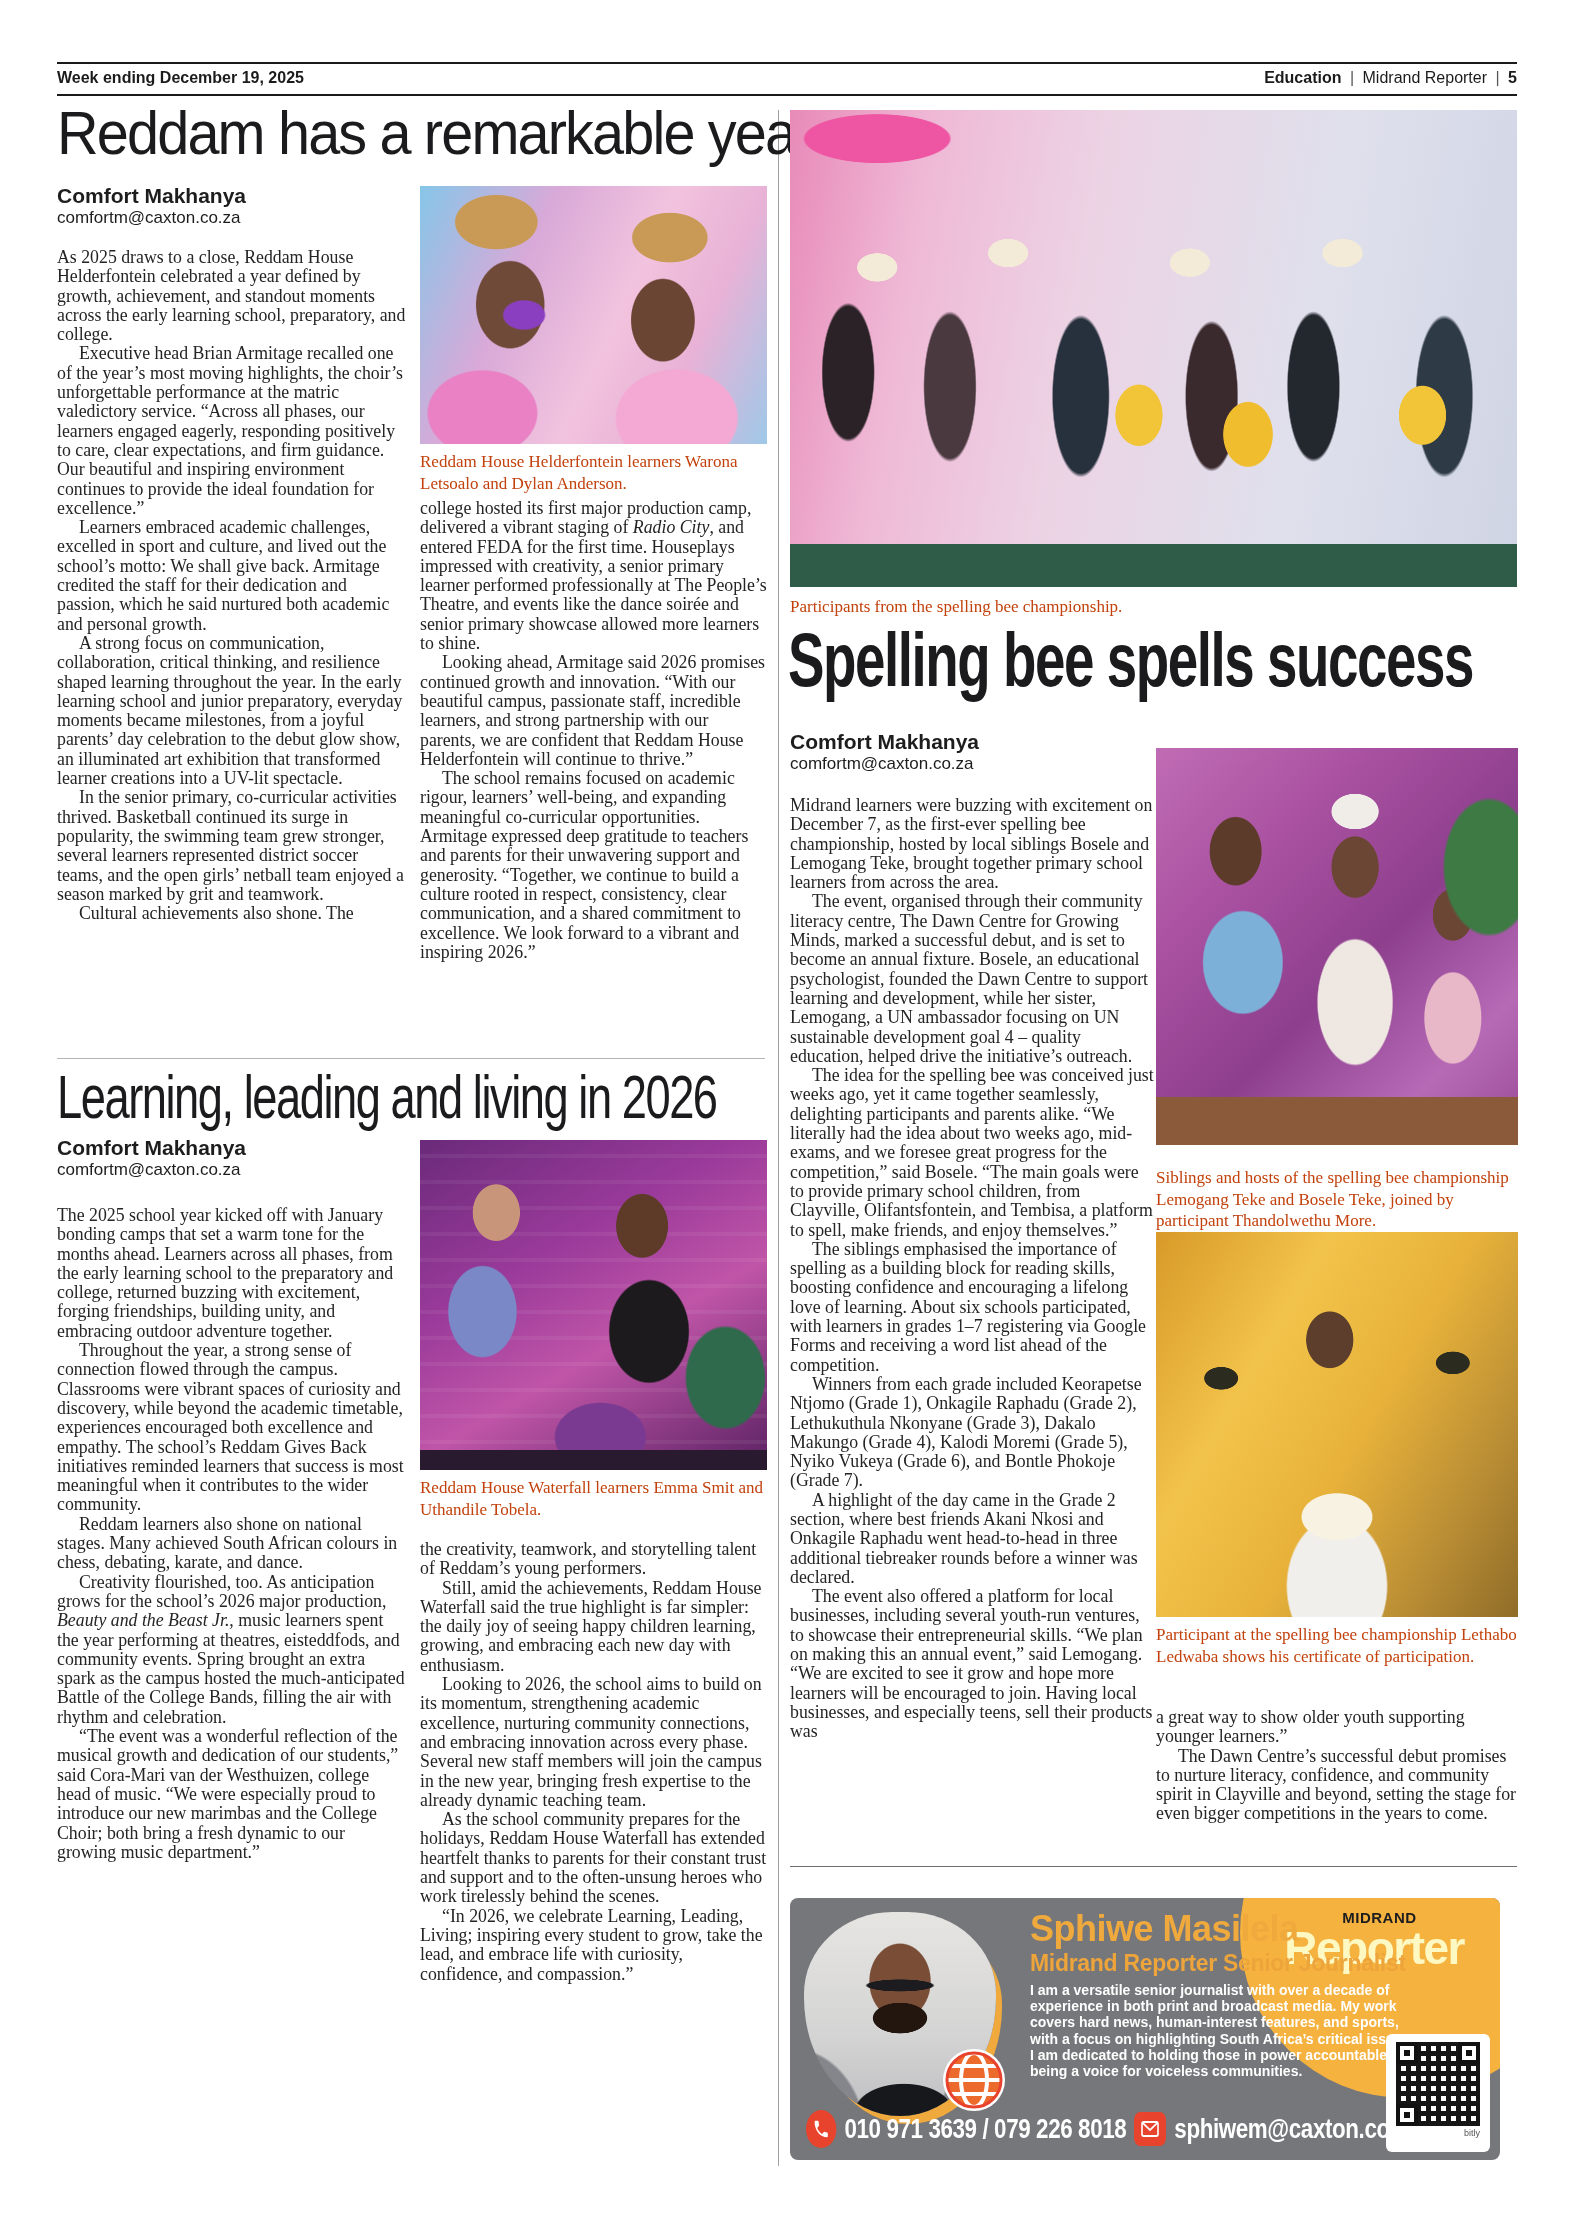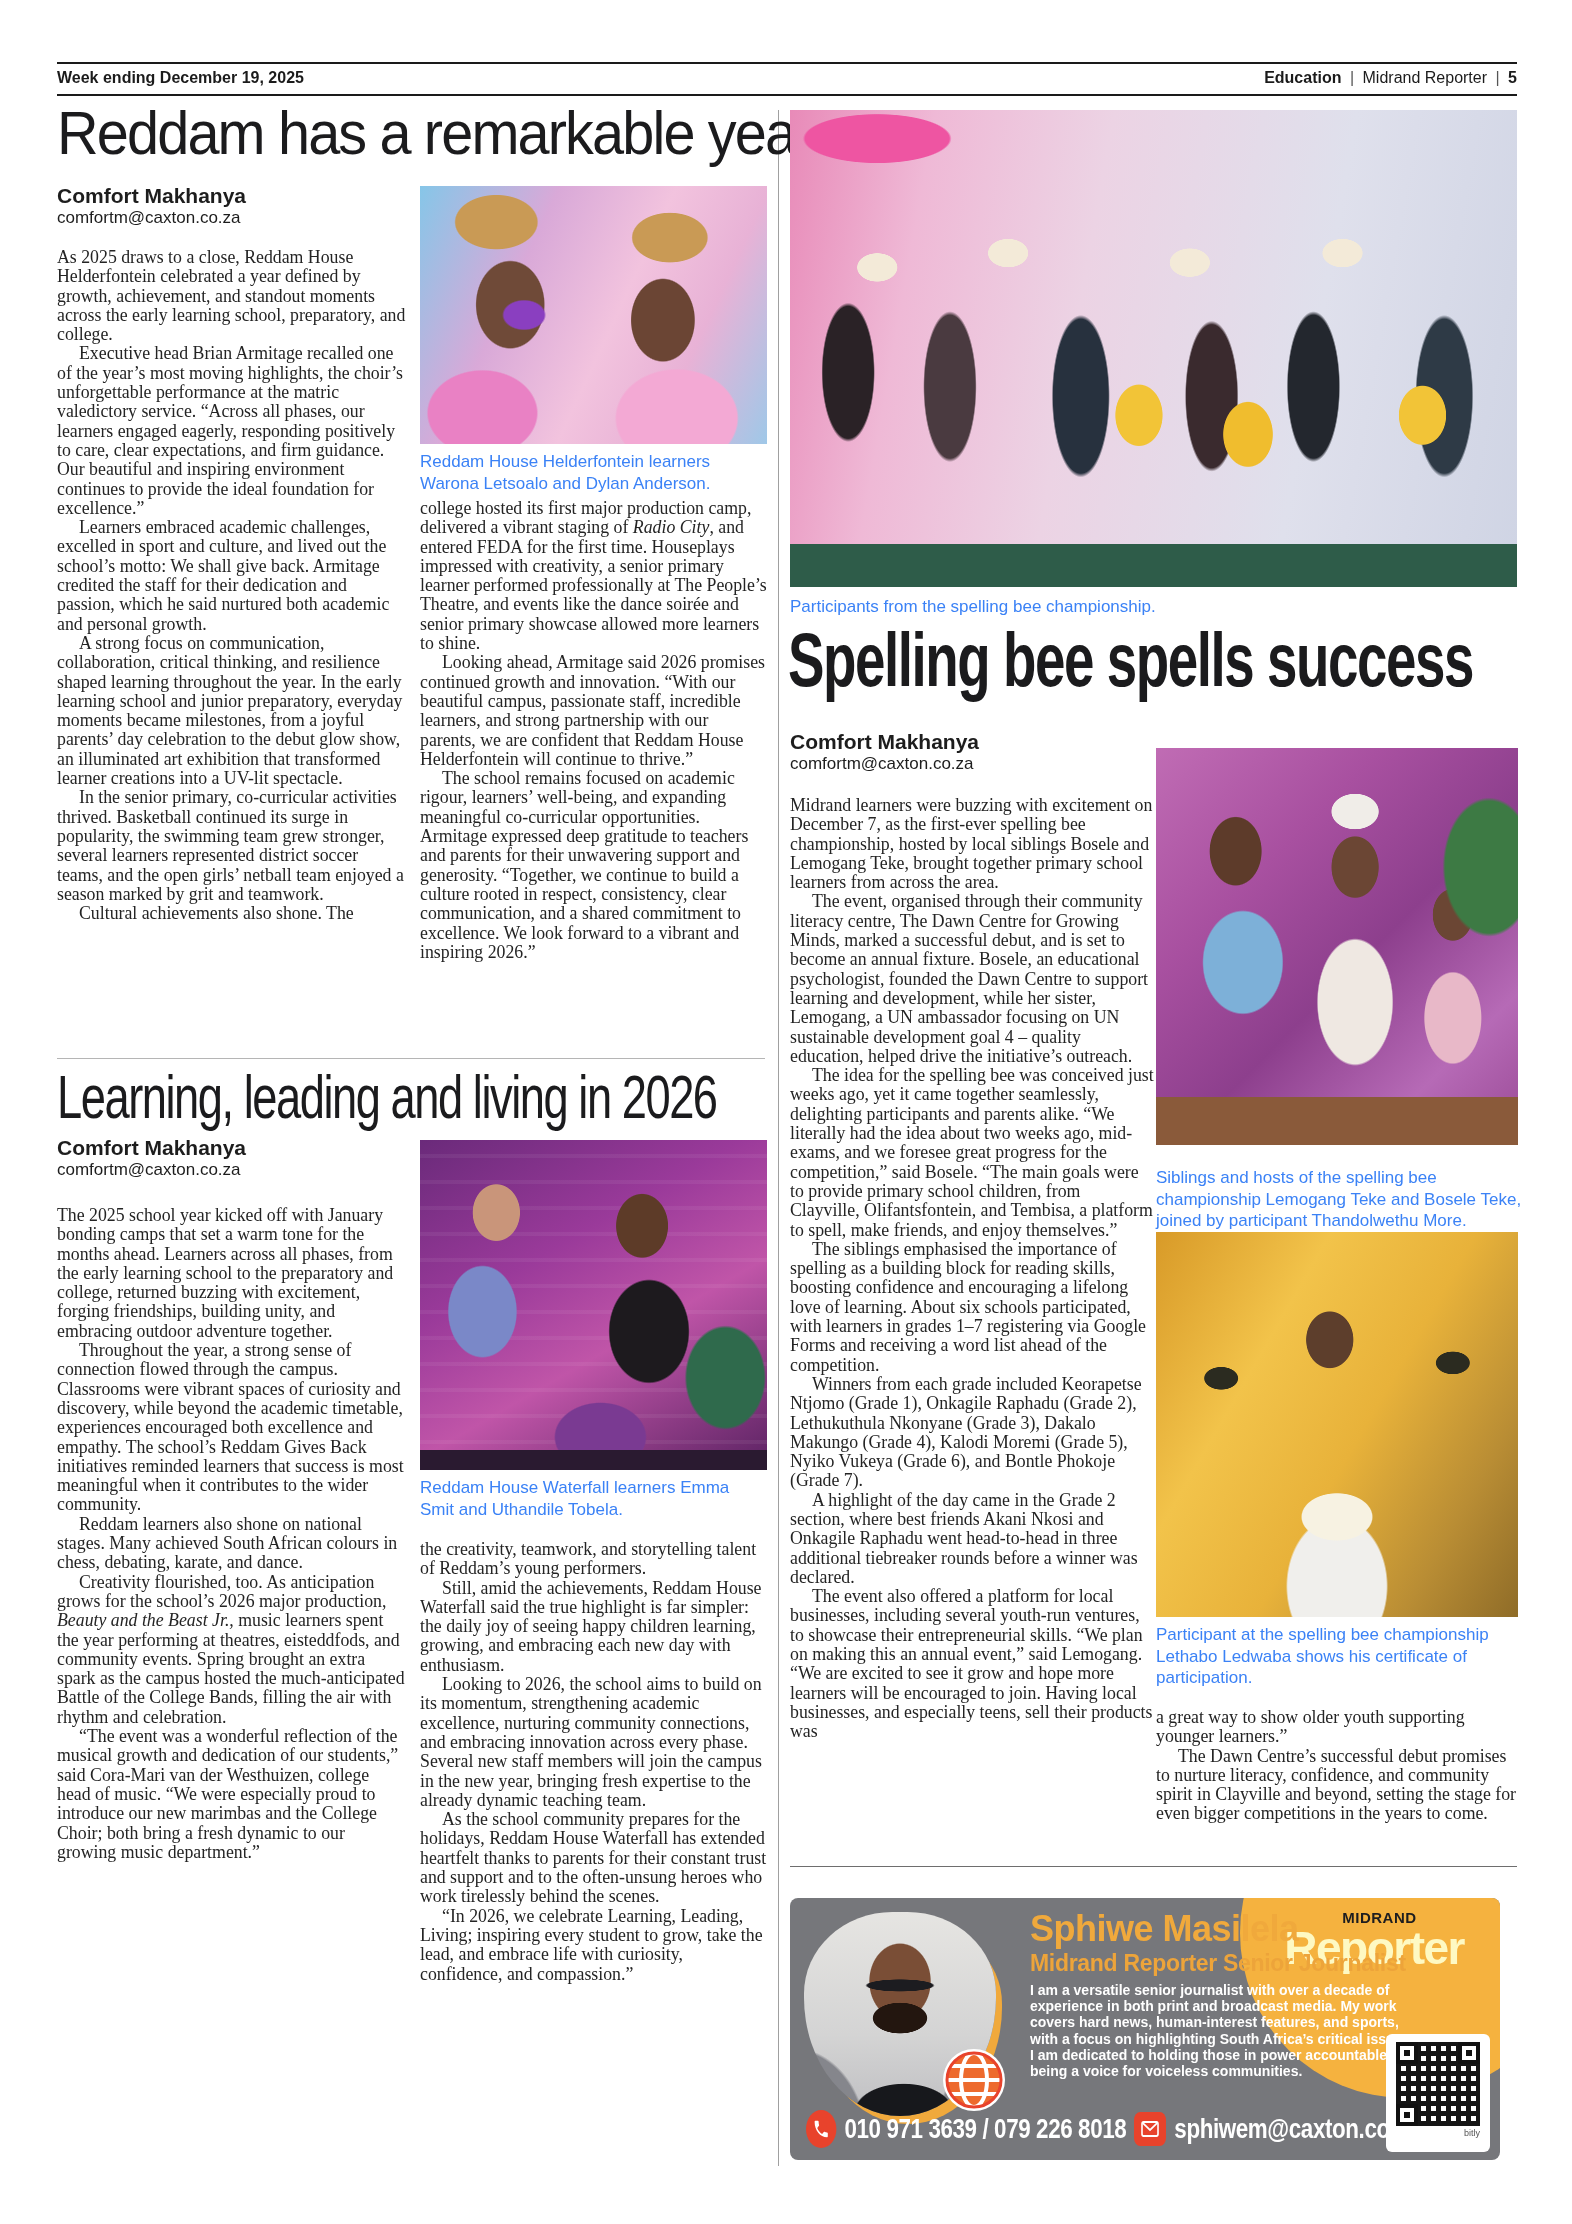--- a/index.html
+++ b/index.html
@@ -34,21 +34,21 @@
   .col{position:absolute;font-size:17.8px;line-height:19.3px;color:#242424;overflow:hidden;}
   .col p{margin:0;}
   .col p + p{text-indent:22px;}
   #a1c1{left:57px;top:248px;width:350px;height:808px;}
   #a1c2{left:420px;top:499px;width:347px;height:556px;}
   #a3c1{left:57px;top:1206px;width:350px;height:1000px;}
   #a3c2{left:420px;top:1540px;width:347px;height:666px;}
   #a2c1{left:790px;top:796px;width:364px;height:1066px;}
   #a2c2{left:1156px;top:1708px;width:362px;height:156px;}
 
-  .caption{position:absolute;font-family:Liberation Sans, sans-serif;font-size:17px;line-height:21.5px;color:#3b82f6;}
+  .caption{position:absolute;font-family:Liberation Serif, serif;font-size:17px;line-height:21.5px;color:#c2410c;}
   #cap1{left:420px;top:451px;width:347px;}
   #cap2{left:790px;top:596px;width:727px;}
   #cap3{left:420px;top:1477px;width:347px;}
   #cap-sib{left:1156px;top:1152px;width:366px;margin-top:15px;}
   #cap-par{left:1156px;top:1624px;width:366px;}
 
   .photo{position:absolute;}
   #photo1{left:420px;top:186px;width:347px;height:258px;background:
     radial-gradient(70px 46px at 22% 14%, #c99a55 0 58%, transparent 60%),
     radial-gradient(64px 42px at 72% 20%, #c99a55 0 58%, transparent 60%),

